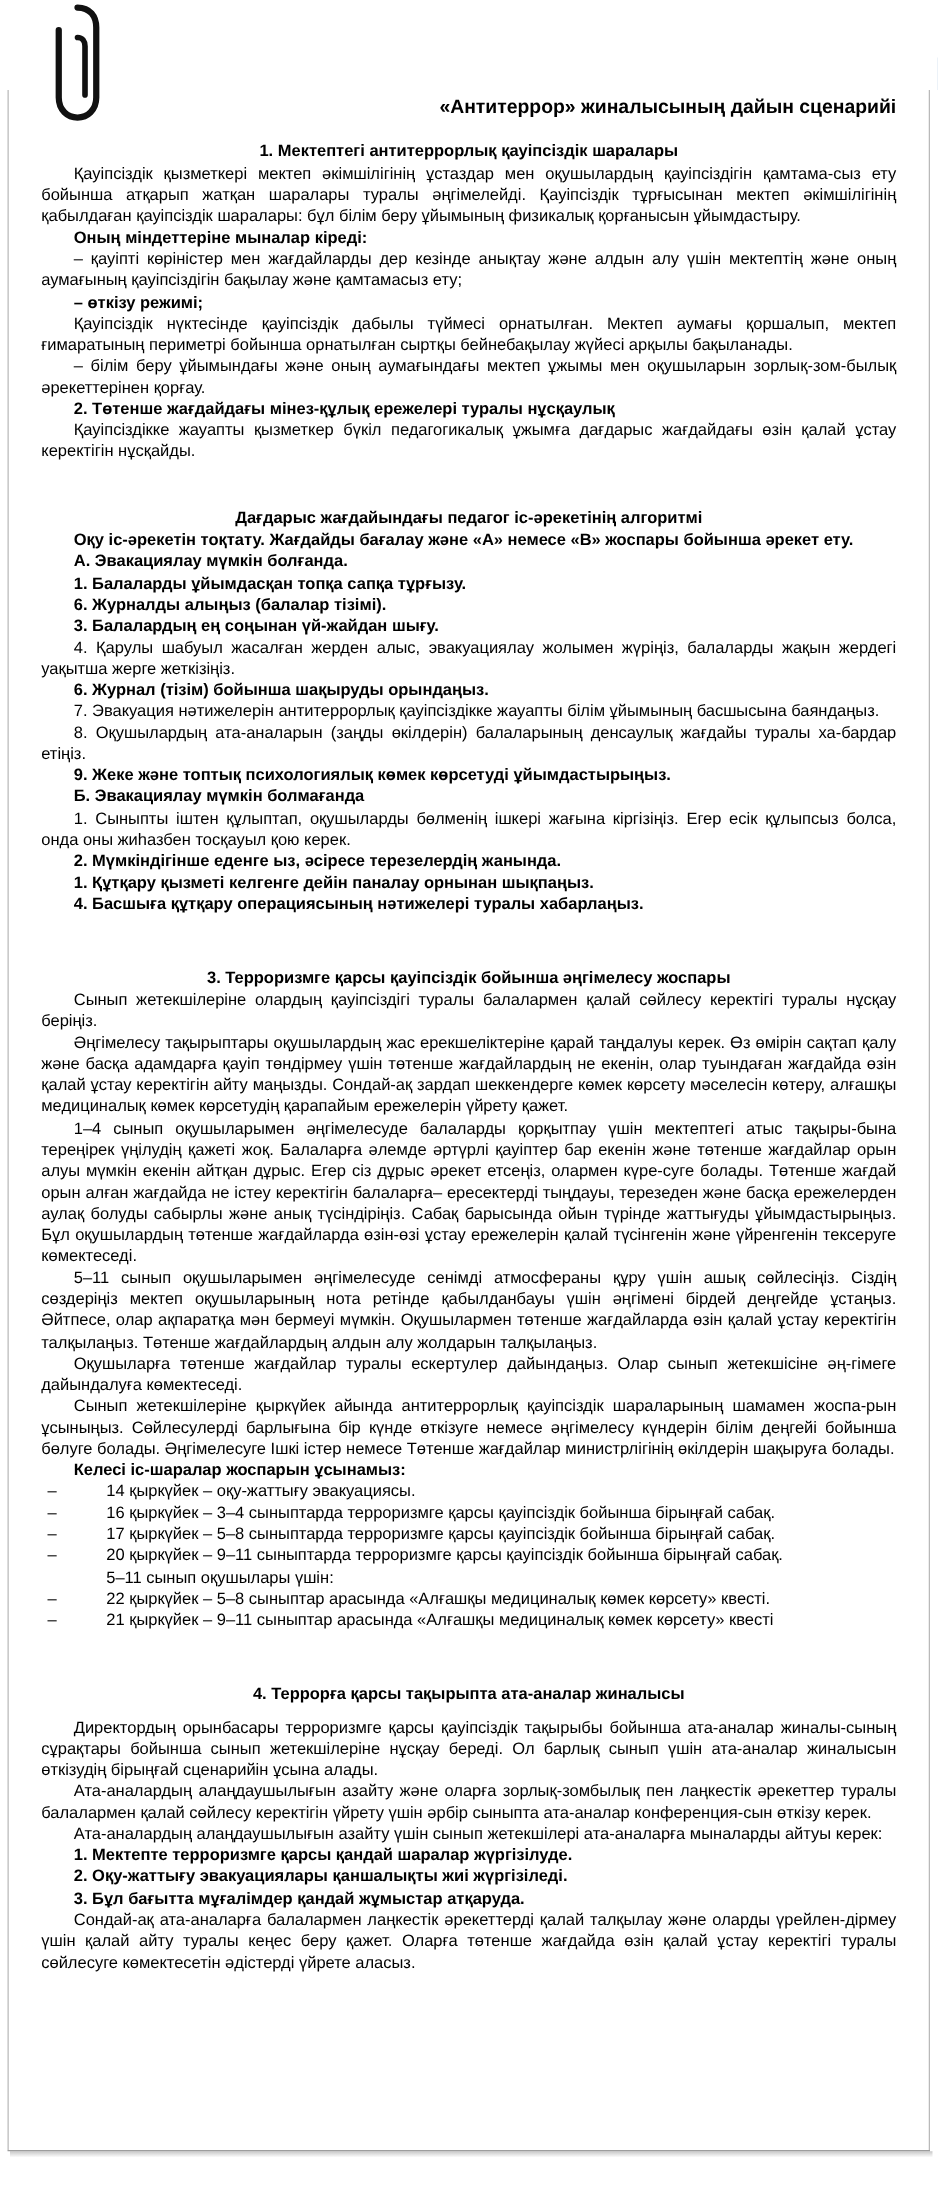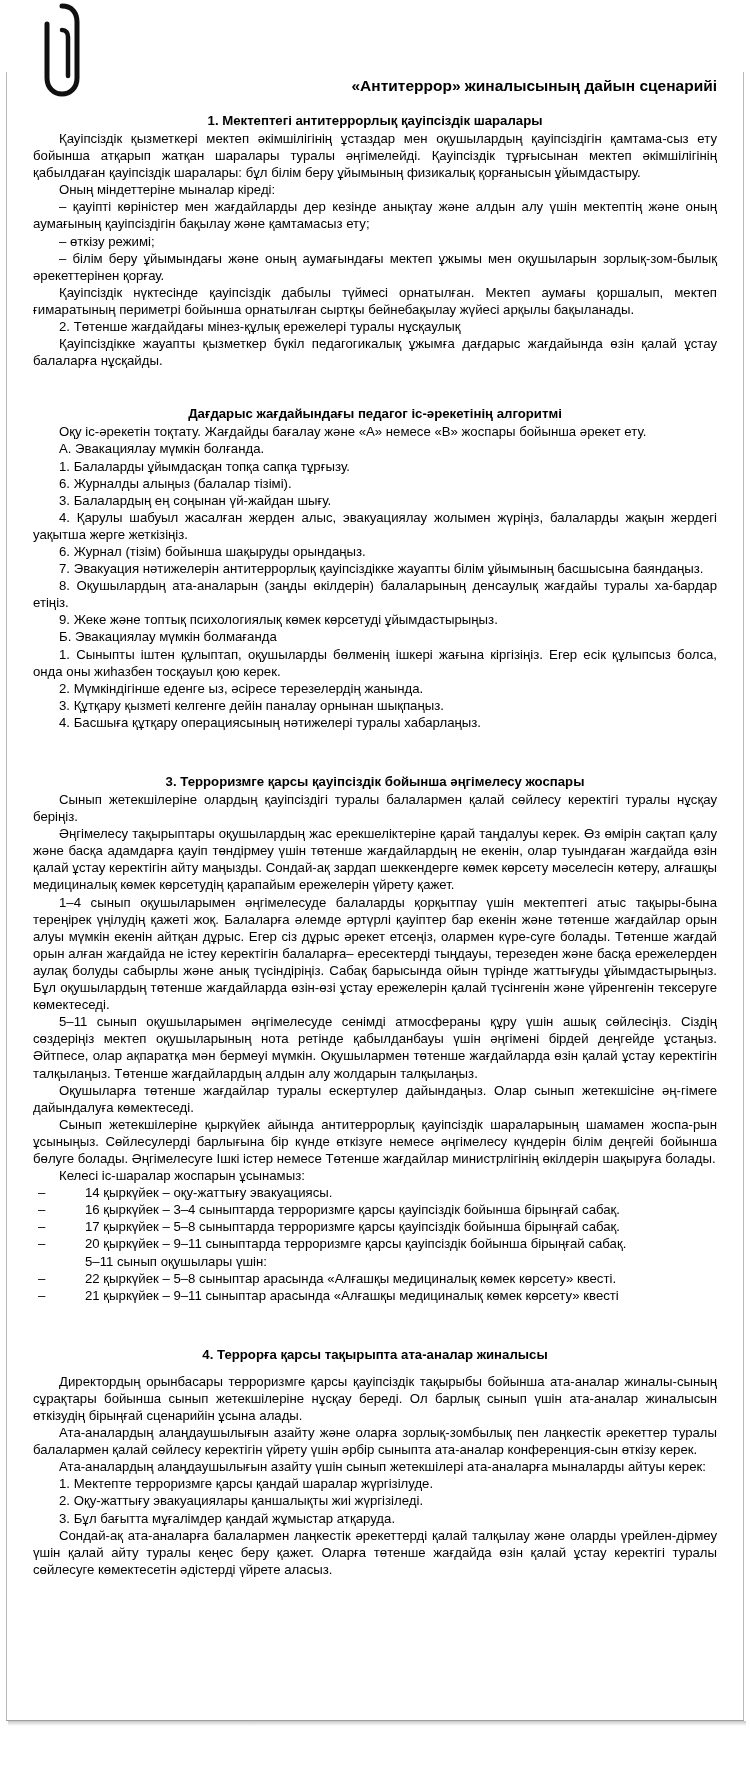--- a/index.html
+++ b/index.html
@@ -120,21 +120,21 @@
   }
 
   p.body {
     margin: 0;
     font-size: 13.2px;
     line-height: 17.1px;
     text-align: justify;
     text-indent: 26px;
     hyphens: manual;
   }
-  p.body.left      { text-align: left; }
+  p.body.left      { text-align: left; font-weight: bold; }
 
   ul.dashlist {
     list-style: none;
     margin: 0;
     padding: 0;
   }
   ul.dashlist li {
     font-size: 13.2px;
     line-height: 17.1px;
     position: relative;
@@ -175,42 +175,42 @@
 
   <div class="content">
 
     <h1 class="doc-title">«Антитеррор» жиналысының дайын сценарийі</h1>
 
     <h2 class="sec-head">1. Мектептегі антитеррорлық қауіпсіздік шаралары</h2>
     <p class="body">Қауіпсіздік қызметкері мектеп әкімшілігінің ұстаздар мен оқушылардың қауіпсіздігін қамтама-сыз ету бойынша атқарып жатқан шаралары туралы әңгімелейді. Қауіпсіздік тұрғысынан мектеп әкімшілігінің қабылдаған қауіпсіздік шаралары: бұл білім беру ұйымының физикалық қорғанысын ұйымдастыру.</p>
     <p class="body left">Оның міндеттеріне мыналар кіреді:</p>
     <p class="body">– қауіпті көріністер мен жағдайларды дер кезінде анықтау және алдын алу үшін мектептің және оның аумағының қауіпсіздігін бақылау және қамтамасыз ету;</p>
     <p class="body left">– өткізу режимі;</p>
+    <p class="body">Қауіпсіздік нүктесінде қауіпсіздік дабылы түймесі орнатылған. Мектеп аумағы қоршалып, мектеп ғимаратының периметрі бойынша орнатылған сыртқы бейнебақылау жүйесі арқылы бақыланады.</p>
     <p class="body">– білім беру ұйымындағы және оның аумағындағы мектеп ұжымы мен оқушыларын зорлық-зом-былық әрекеттерінен қорғау.</p>
-    <p class="body">Қауіпсіздік нүктесінде қауіпсіздік дабылы түймесі орнатылған. Мектеп аумағы қоршалып, мектеп ғимаратының периметрі бойынша орнатылған сыртқы бейнебақылау жүйесі арқылы бақыланады.</p>
     <p class="body left">2. Төтенше жағдайдағы мінез-құлық ережелері туралы нұсқаулық</p>
-    <p class="body"> Қауіпсіздікке жауапты қызметкер бүкіл педагогикалық ұжымға дағдарыс жағдайында өзін қалай ұстау балаларға нұсқайды.</p>
+    <p class="body"> Қауіпсіздікке жауапты қызметкер бүкіл педагогикалық ұжымға дағдарыс жағдайдағы өзін қалай ұстау керектігін нұсқайды.</p>
 
     <div class="gap-md"></div>
 
     <h2 class="sec-head">Дағдарыс жағдайындағы педагог іс-әрекетінің алгоритмі</h2>
     <p class="body left">Оқу іс-әрекетін тоқтату. Жағдайды бағалау және «А» немесе «В» жоспары бойынша әрекет ету.</p>
     <p class="body left">А. Эвакациялау мүмкін болғанда.</p>
     <p class="body left">1. Балаларды ұйымдасқан топқа сапқа тұрғызу.</p>
     <p class="body left">6. Журналды алыңыз (балалар тізімі).</p>
     <p class="body left">3. Балалардың ең соңынан үй-жайдан шығу.</p>
     <p class="body">4. Қарулы шабуыл жасалған жерден алыс, эвакуациялау жолымен жүріңіз, балаларды жақын жердегі уақытша жерге жеткізіңіз.</p>
     <p class="body left">6. Журнал (тізім) бойынша шақыруды орындаңыз.</p>
     <p class="body">7. Эвакуация нәтижелерін антитеррорлық қауіпсіздікке жауапты білім ұйымының басшысына баяндаңыз.</p>
     <p class="body">8. Оқушылардың ата-аналарын (заңды өкілдерін) балаларының денсаулық жағдайы туралы ха-бардар етіңіз.</p>
     <p class="body left">9. Жеке және топтық психологиялық көмек көрсетуді ұйымдастырыңыз.</p>
     <p class="body left">Б. Эвакациялау мүмкін болмағанда</p>
     <p class="body">1. Сыныпты іштен құлыптап, оқушыларды бөлменің ішкері жағына кіргізіңіз. Егер есік құлыпсыз болса, онда оны жиһазбен тосқауыл қою керек.</p>
     <p class="body left">2. Мүмкіндігінше еденге ыз, әсіресе терезелердің жанында.</p>
-    <p class="body left">3. Құтқару қызметі келгенге дейін паналау орнынан шықпаңыз.</p>
+    <p class="body left">1. Құтқару қызметі келгенге дейін паналау орнынан шықпаңыз.</p>
     <p class="body left">4. Басшыға құтқару операциясының нәтижелері туралы хабарлаңыз.</p>
 
     <div class="gap-lg"></div>
 
     <h2 class="sec-head">3. Терроризмге қарсы қауіпсіздік бойынша әңгімелесу жоспары</h2>
     <p class="body">Сынып жетекшілеріне олардың қауіпсіздігі туралы балалармен қалай сөйлесу керектігі туралы нұсқау беріңіз.</p>
     <p class="body">Әңгімелесу тақырыптары оқушылардың жас ерекшеліктеріне қарай таңдалуы керек. Өз өмірін сақтап қалу және басқа адамдарға қауіп төндірмеу үшін төтенше жағдайлардың не екенін, олар туындаған жағдайда өзін қалай ұстау керектігін айту маңызды. Сондай-ақ зардап шеккендерге көмек көрсету мәселесін көтеру, алғашқы медициналық көмек көрсетудің қарапайым ережелерін үйрету қажет.</p>
     <p class="body">1–4 сынып оқушыларымен әңгімелесуде балаларды қорқытпау үшін мектептегі атыс тақыры-бына тереңірек үңілудің қажеті жоқ. Балаларға әлемде әртүрлі қауіптер бар екенін және төтенше жағдайлар орын алуы мүмкін екенін айтқан дұрыс. Егер сіз дұрыс әрекет етсеңіз, олармен күре-суге болады. Төтенше жағдай орын алған жағдайда не істеу керектігін балаларға– ересектерді тыңдауы, терезеден және басқа ережелерден аулақ болуды сабырлы және анық түсіндіріңіз. Сабақ барысында ойын түрінде жаттығуды ұйымдастырыңыз. Бұл оқушылардың төтенше жағдайларда өзін-өзі ұстау ережелерін қалай түсінгенін және үйренгенін тексеруге көмектеседі.</p>
     <p class="body">5–11 сынып оқушыларымен әңгімелесуде сенімді атмосфераны құру үшін ашық сөйлесіңіз. Сіздің сөздеріңіз мектеп оқушыларының нота ретінде қабылданбауы үшін әңгімені бірдей деңгейде ұстаңыз. Әйтпесе, олар ақпаратқа мән бермеуі мүмкін. Оқушылармен төтенше жағдайларда өзін қалай ұстау керектігін талқылаңыз. Төтенше жағдайлардың алдын алу жолдарын талқылаңыз.</p>
     <p class="body">Оқушыларға төтенше жағдайлар туралы ескертулер дайындаңыз. Олар сынып жетекшісіне әң-гімеге дайындалуға көмектеседі.</p>

